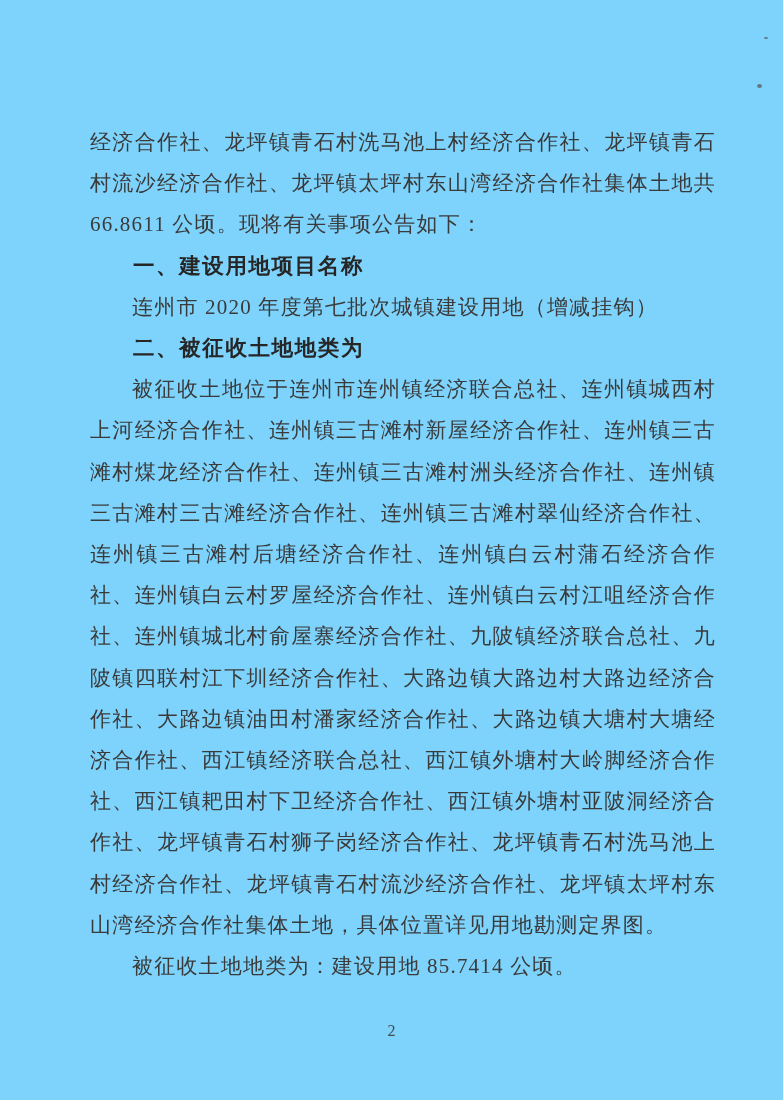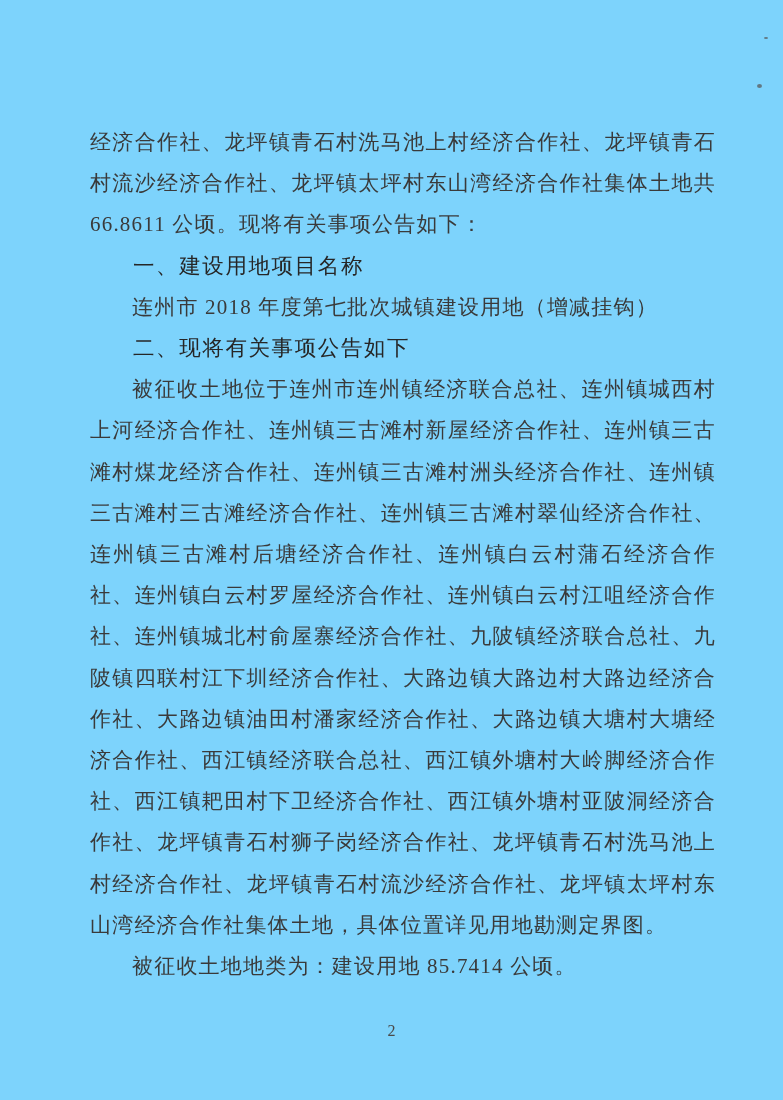--- a/index.html
+++ b/index.html
@@ -27,21 +27,21 @@
     text-align: justify;
   }
   .para {
     text-align: justify;
   }
   .para.indent {
     text-indent: 2em;
   }
   .heading {
     font-size: 21.5px;
-    font-weight: 400;
+    font-weight: 700;
     color: #262626;
     text-indent: 2em;
     letter-spacing: 1.6px;
   }
   .footer {
     position: absolute;
     left: 0;
     top: 1022px;
     width: 100%;
     text-align: center;
@@ -65,23 +65,23 @@
 
   <span class="speck speck-1"></span>
   <span class="speck speck-2"></span>
 
   <div class="content">
 
     <p class="para">经济合作社、龙坪镇青石村洗马池上村经济合作社、龙坪镇青石村流沙经济合作社、龙坪镇太坪村东山湾经济合作社集体土地共 66.8611 公顷。现将有关事项公告如下：</p>
 
     <h3 class="heading">一、建设用地项目名称</h3>
 
-    <p class="para indent">连州市 2018 年度第七批次城镇建设用地（增减挂钩）</p>
+    <p class="para indent">连州市 2020 年度第七批次城镇建设用地（增减挂钩）</p>
 
-    <h3 class="heading">二、现将有关事项公告如下</h3>
+    <h3 class="heading">二、被征收土地地类为</h3>
 
     <p class="para indent">被征收土地位于连州市连州镇经济联合总社、连州镇城西村上河经济合作社、连州镇三古滩村新屋经济合作社、连州镇三古滩村煤龙经济合作社、连州镇三古滩村洲头经济合作社、连州镇三古滩村三古滩经济合作社、连州镇三古滩村翠仙经济合作社、连州镇三古滩村后塘经济合作社、连州镇白云村蒲石经济合作社、连州镇白云村罗屋经济合作社、连州镇白云村江咀经济合作社、连州镇城北村俞屋寨经济合作社、九陂镇经济联合总社、九陂镇四联村江下圳经济合作社、大路边镇大路边村大路边经济合作社、大路边镇油田村潘家经济合作社、大路边镇大塘村大塘经济合作社、西江镇经济联合总社、西江镇外塘村大岭脚经济合作社、西江镇耙田村下卫经济合作社、西江镇外塘村亚陂洞经济合作社、龙坪镇青石村狮子岗经济合作社、龙坪镇青石村洗马池上村经济合作社、龙坪镇青石村流沙经济合作社、龙坪镇太坪村东山湾经济合作社集体土地，具体位置详见用地勘测定界图。</p>
 
     <p class="para indent">被征收土地地类为：建设用地 85.7414 公顷。</p>
 
   </div>
 
   <div class="footer">2</div>
 
 </div>

